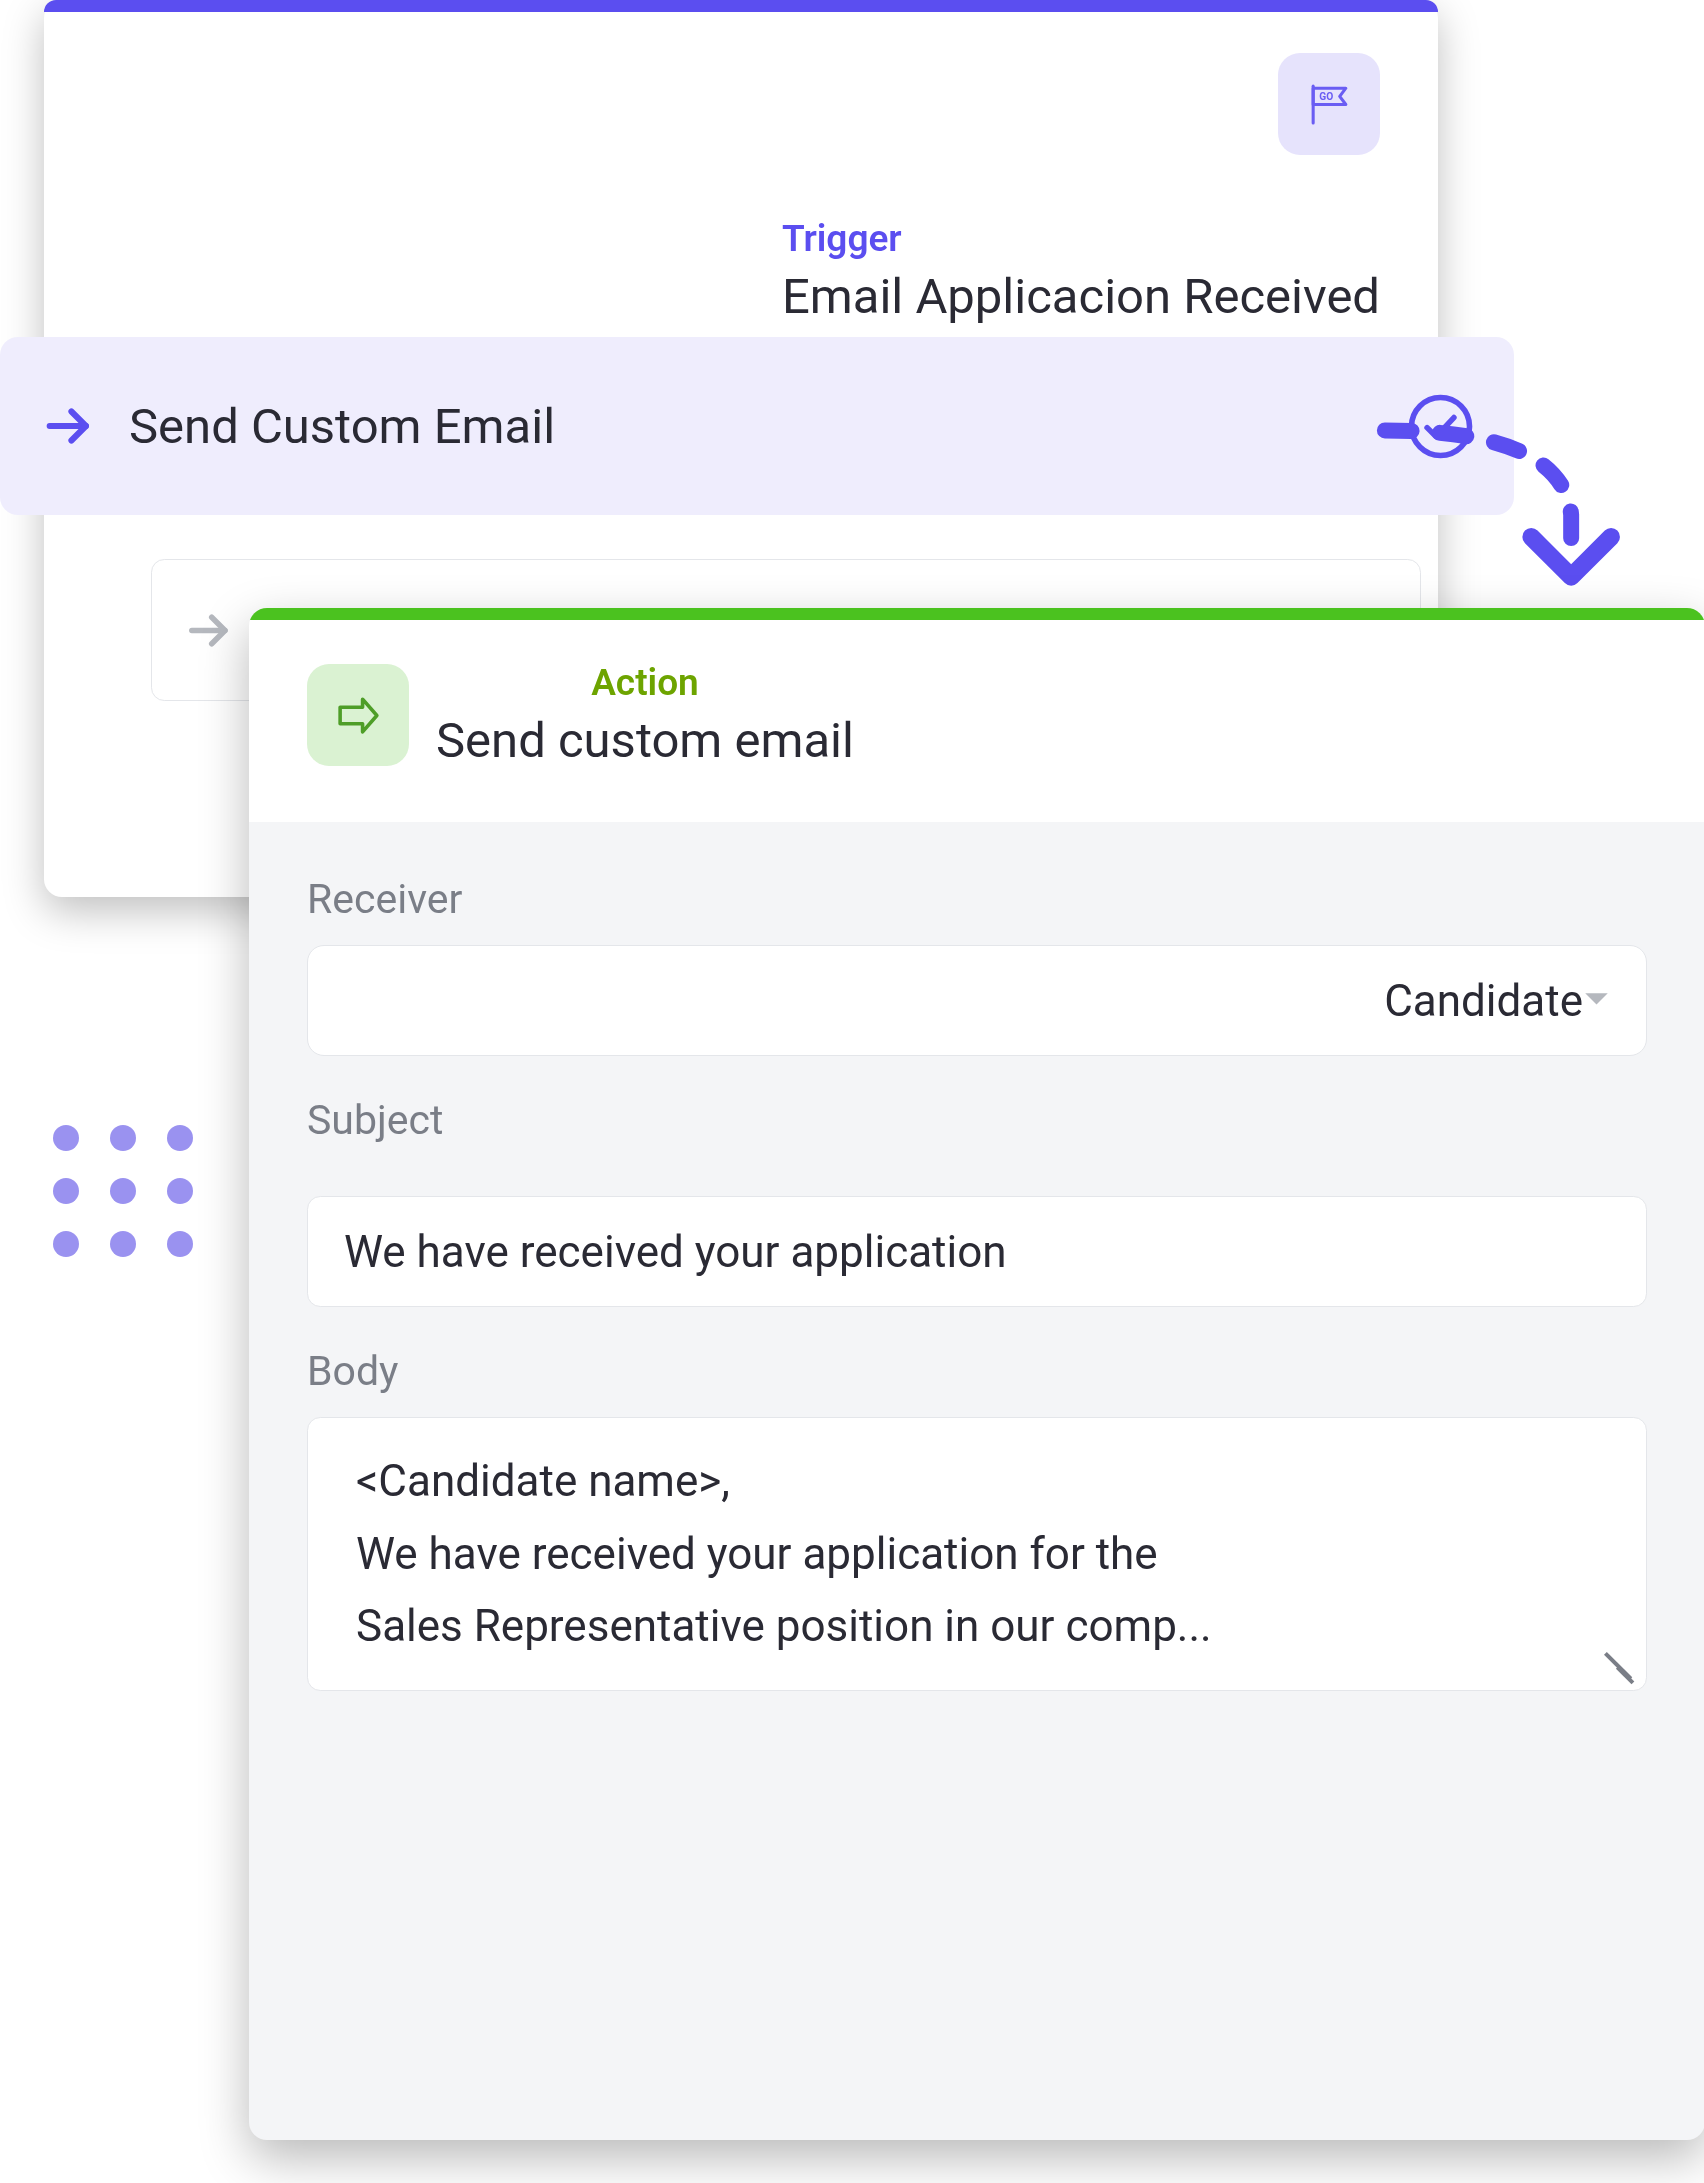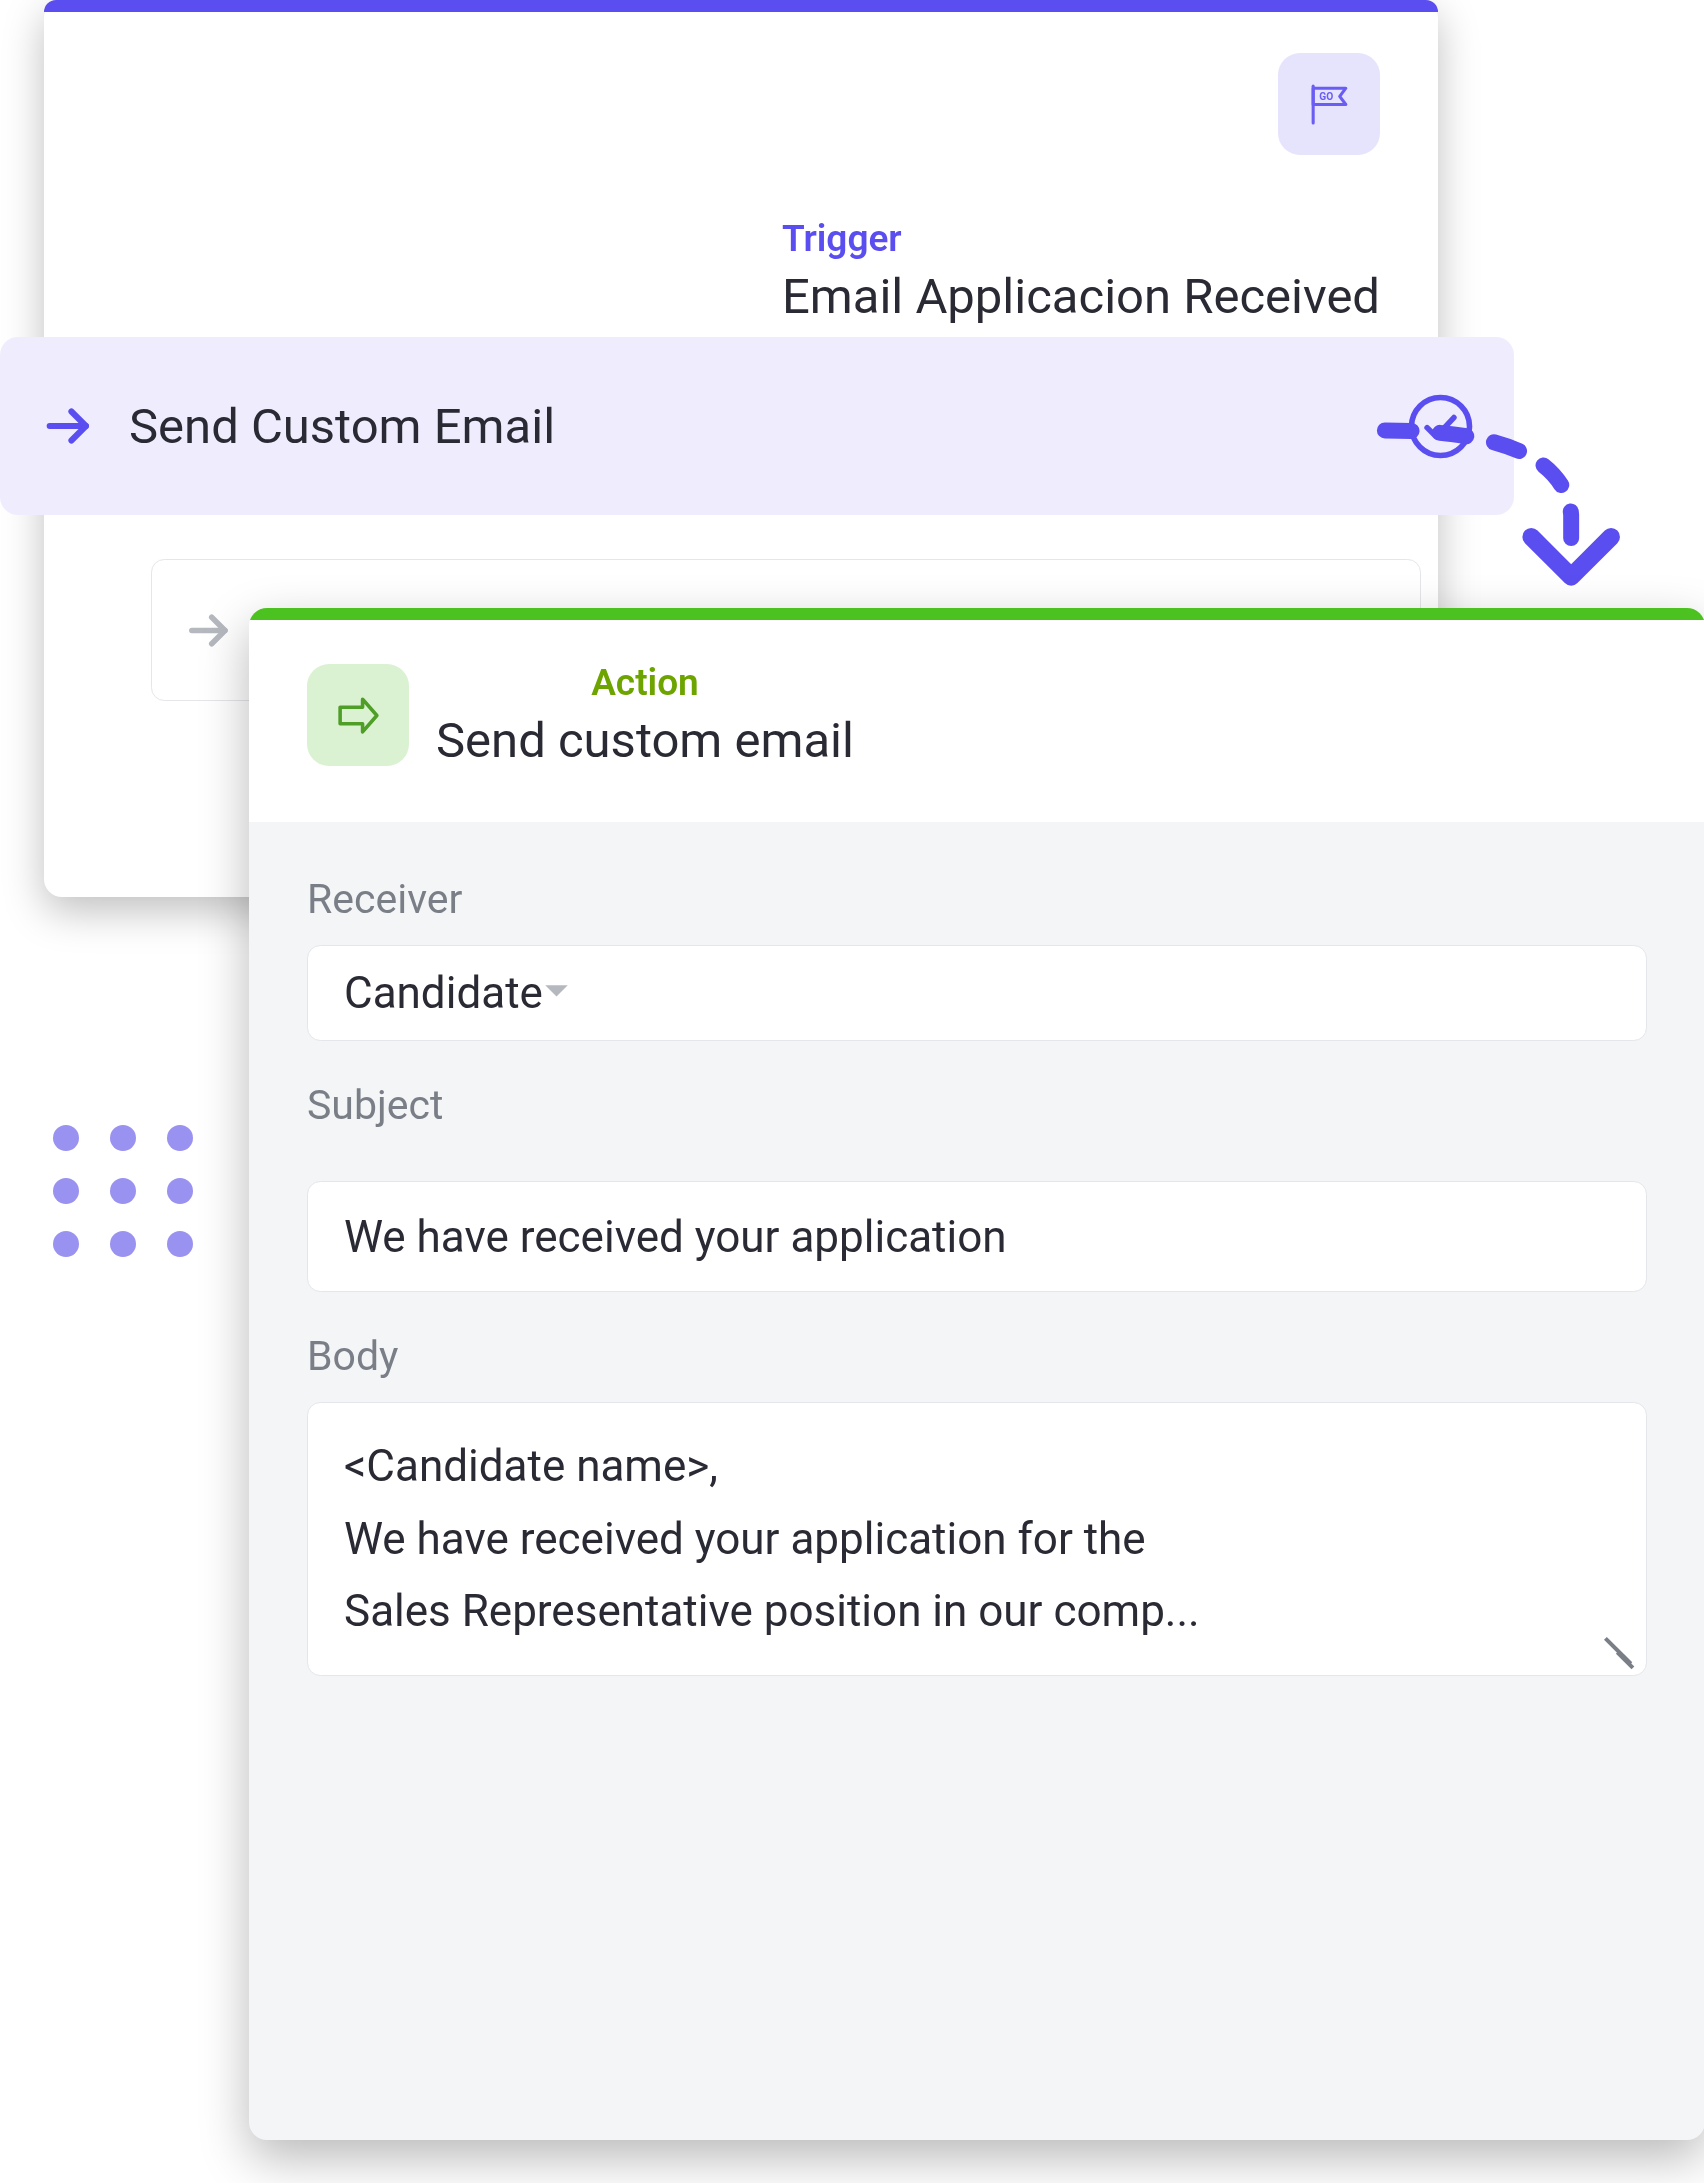--- a/index.html
+++ b/index.html
@@ -57,27 +57,27 @@
   .action-icon{width:102px;height:102px;border-radius:22px;background:var(--green-light);display:flex;align-items:center;justify-content:center;flex-shrink:0;}
   .action-icon svg{width:49px;height:49px;}
   .action-titles{display:flex;flex-direction:column;gap:8px;text-align:center;}
   .action-label{color:var(--green-dark);font-weight:600;font-size:37px;}
   .action-desc{color:var(--text-dark);font-size:49px;}
 
   .form{padding:53px 58px;display:flex;flex-direction:column;gap:22px;}
   .field-label{color:var(--text-grey);font-size:41px;margin-top:18px;}
   .field-label:first-child{margin-top:0;}
   .field-control{background:#fff;border:1.3px solid var(--border-grey);border-radius:13.3px;width:100%;position:relative;}
-  .select-control{height:96px;display:flex;align-items:center;padding:0 36px;justify-content:flex-start;}
+  .select-control{height:111px;display:flex;align-items:center;padding:0 36px;justify-content:flex-end;border-radius:17px;}
   .select-value{color:var(--text-dark);font-size:44px;}
   .caret{color:var(--arrow-grey);}
   .caret svg{width:27px;height:18px;}
   .input-control{height:111px;display:flex;align-items:center;padding:0 36px;margin-top:30px;}
   .input-value{color:var(--text-dark);font-size:44px;}
-  .textarea-control{min-height:249px;padding:27px 36px;position:relative;}
+  .textarea-control{min-height:249px;padding:27px 48px;position:relative;}
   .body-line{color:var(--text-dark);font-size:44px;line-height:1.65;}
   .resize-handle{position:absolute;right:11.5px;bottom:11.5px;width:31px;height:31px;}
   .resize-handle::before,.resize-handle::after{content:"";position:absolute;background:var(--text-grey);transform:rotate(45deg);}
   .resize-handle::before{width:36px;height:4.4px;right:-1.8px;bottom:9.8px;}
   .resize-handle::after{width:22px;height:4.4px;right:-1.8px;bottom:0.9px;}
 </style>
 </head>
 <body>
 
 <div class="stage">

